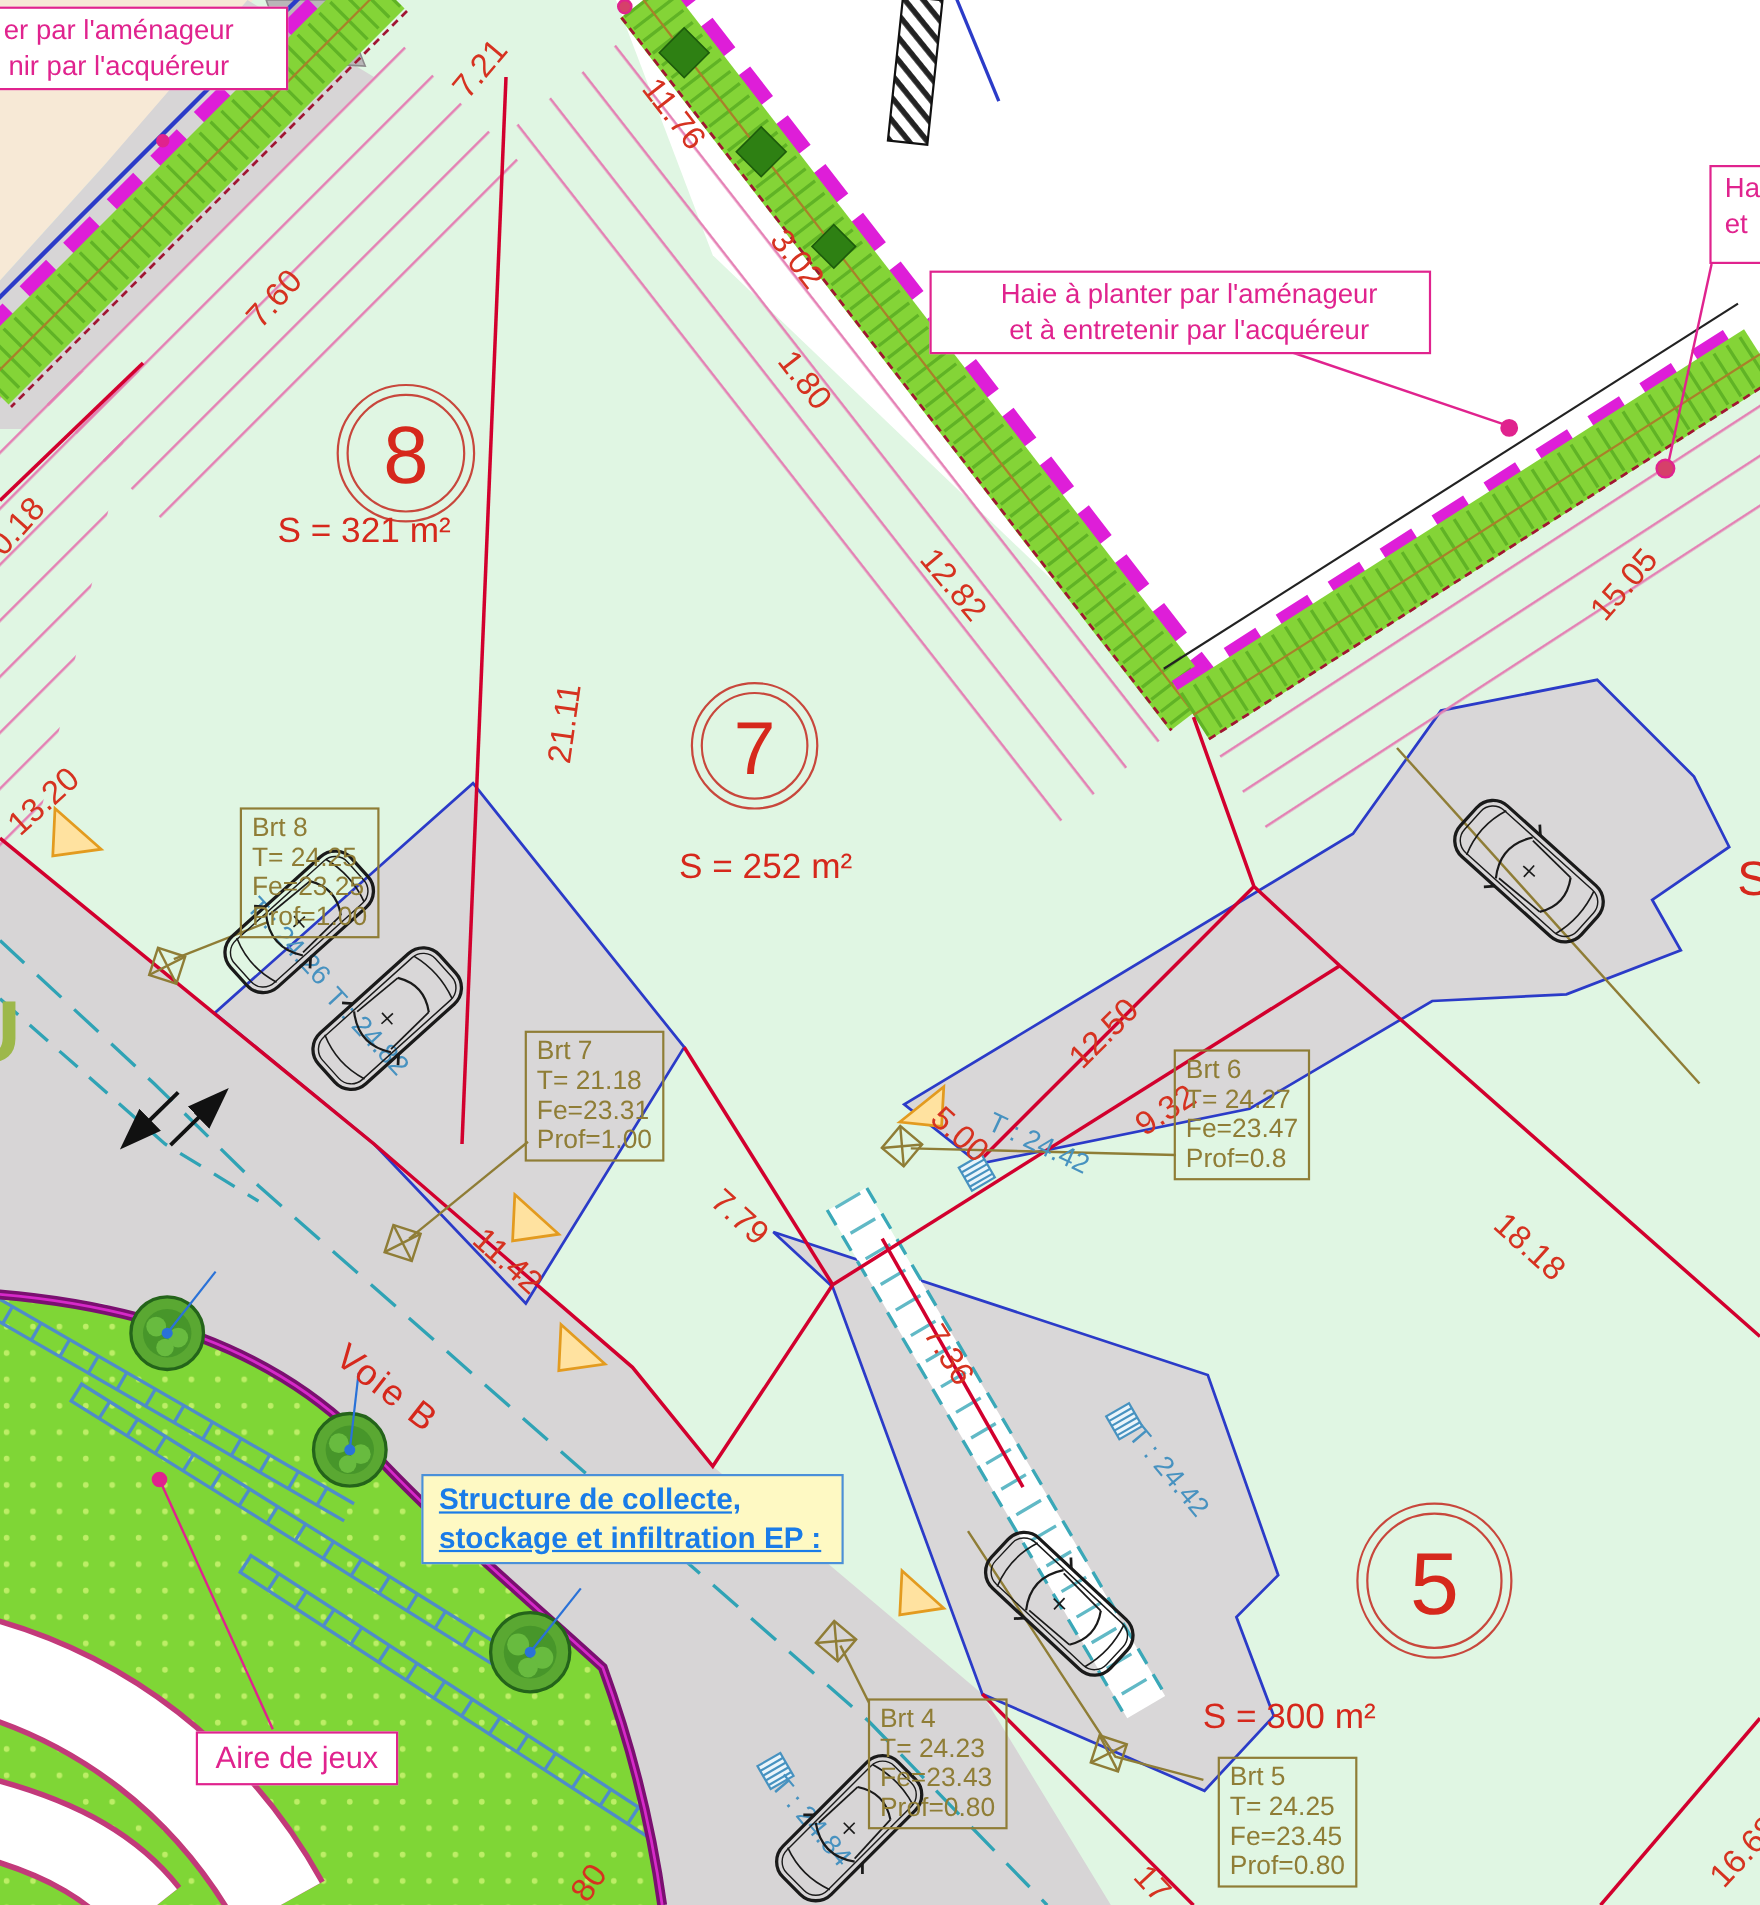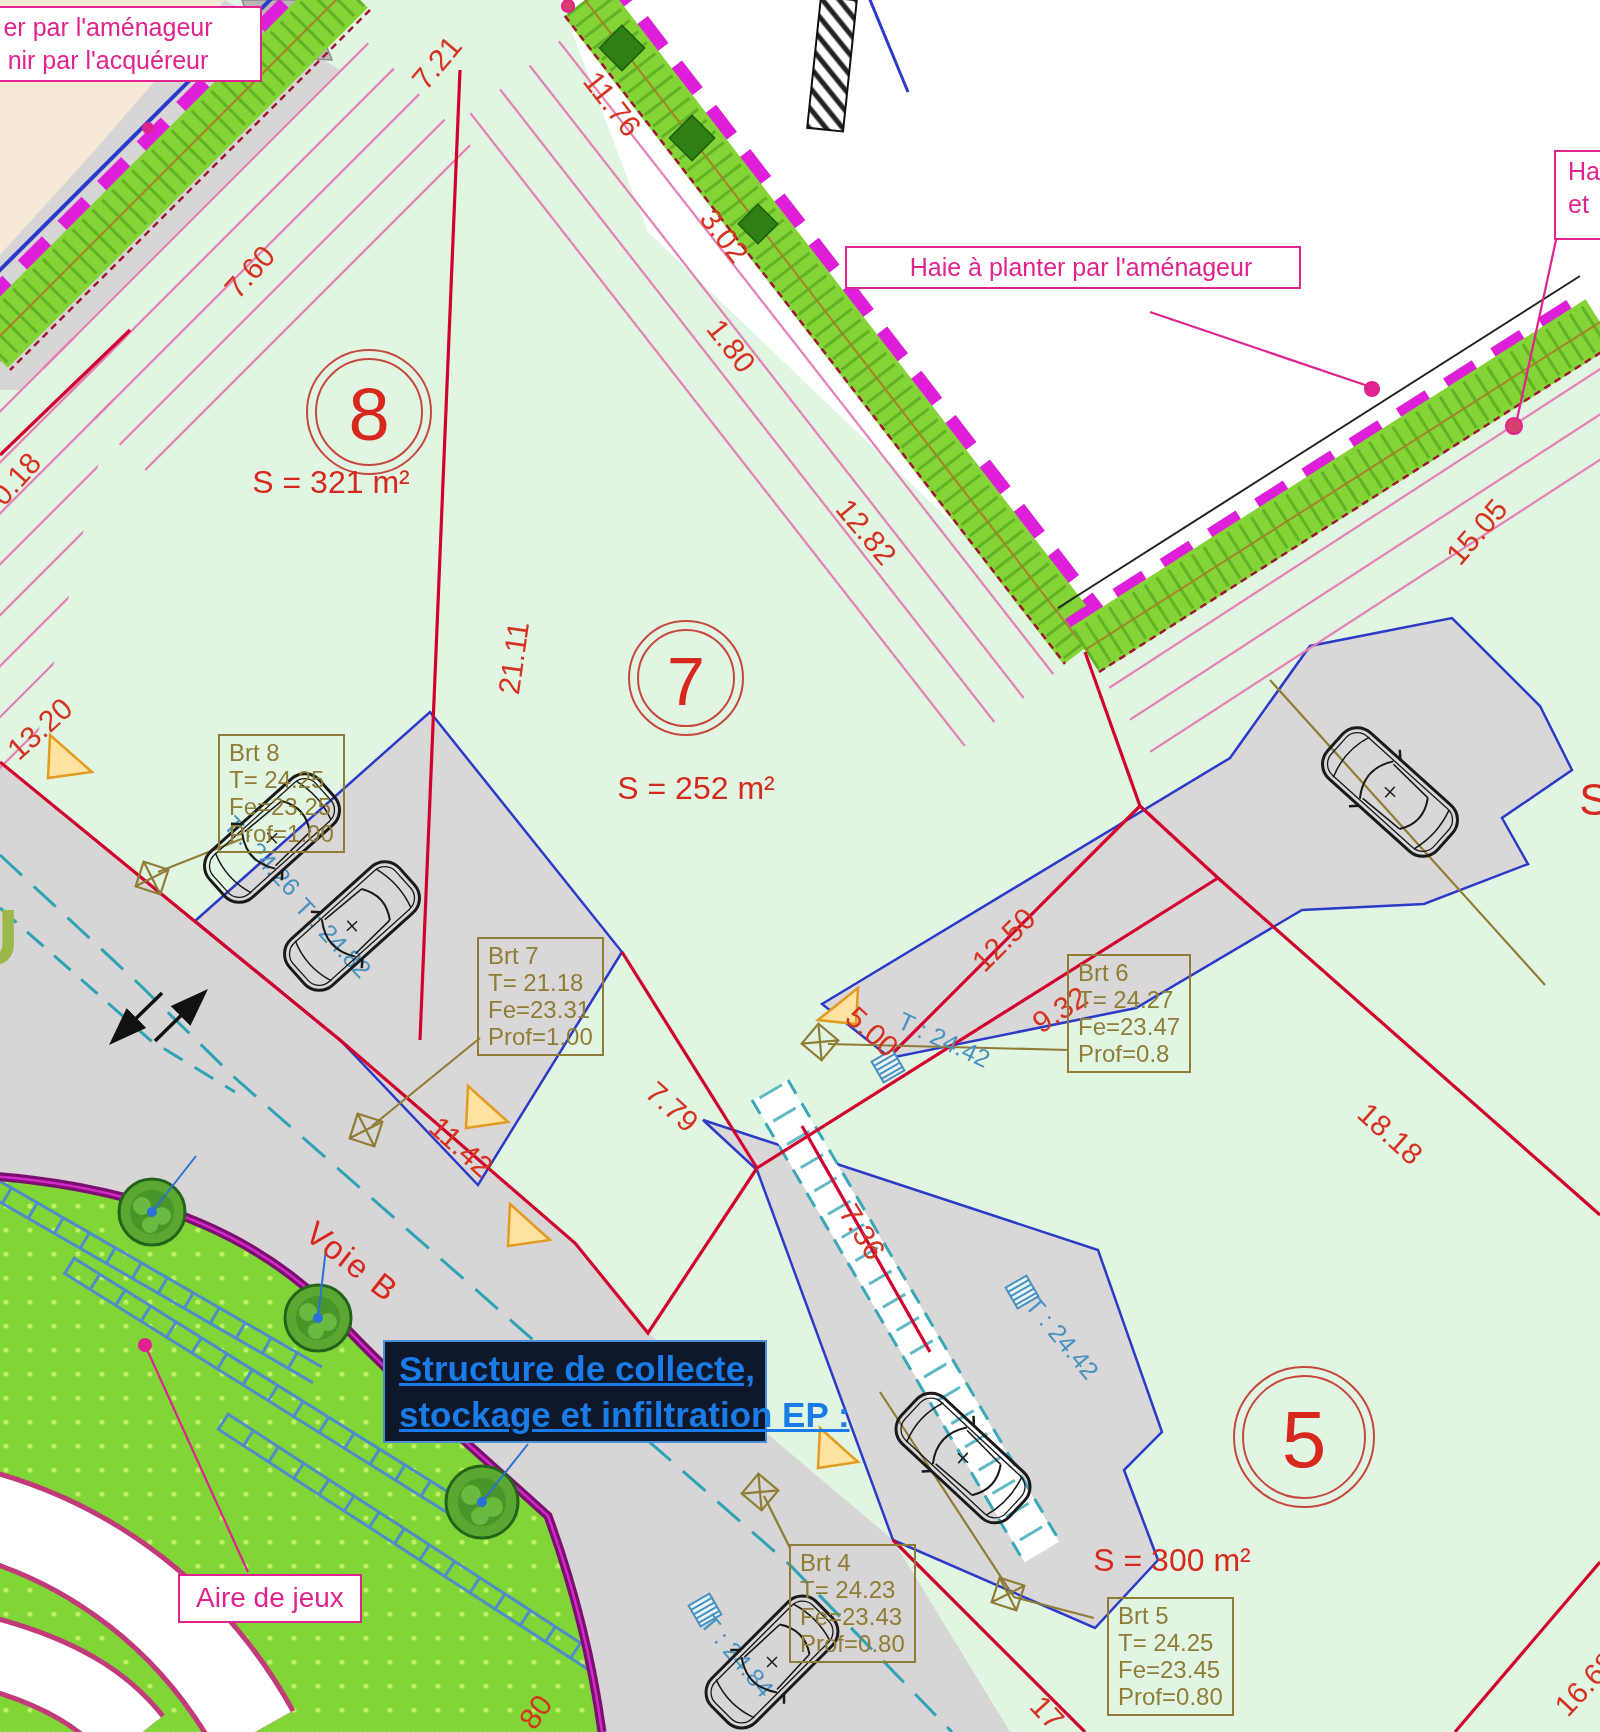--- a/index.html
+++ b/index.html
@@ -11,21 +11,21 @@
   .abs{position:absolute;white-space:nowrap;}
   .ctr{transform:translate(-50%,-50%);}
   .dim{color:#d63220;font-size:30px;font-weight:500;}
   .lvl{color:#4792c0;font-size:25px;font-weight:500;}
   .lotnum{color:#d6281c;font-weight:500;text-align:center;}
   .area{color:#d6281c;font-size:32px;font-weight:500;}
   .brt{border:2.5px solid #8f7d36;color:#8f7d36;font-size:24px;line-height:1.13;
        padding:3px 9px 4px 9px;background:transparent;}
   .note{background:#fff;border:2.5px solid #e0238e;color:#e0238e;font-size:25px;
         line-height:1.32;text-align:center;padding:3px 12px;}
-  .struct{background:#0f172a;border:2.5px solid #4a90d9;text-align:right;font-size:35px;
+  .struct{background:#fef9c3;border:2.5px solid #4a90d9;text-align:left;font-size:27px;
           line-height:1.3;padding:4px 14px;color:#4a93d8;}
   .struct .b{color:#1a7ce8;font-weight:bold;text-decoration:underline;}
   .voie{color:#d6281c;font-size:33px;letter-spacing:2px;font-weight:500;}
   .uletter{color:#9db84a;font-size:80px;font-weight:bold;}
   .spartial{color:#d6281c;font-size:44px;font-weight:500;}
 </style>
 </head>
 <body>
 
 <div class="stage">
@@ -388,20 +388,21 @@
     <div>Fe=23.45</div>
         <div>Prof=0.80</div>
   </div>
 
   <div class="abs note" style="left:-46px;top:6px;width:280px;">
     <div>er par l'aménageur</div>
         <div>nir par l'acquéreur</div>
   </div>
   <div class="abs note" style="left:845px;top:246px;width:412px;padding-left:28px;">
     <div>Haie à planter par l'aménageur</div>
+        <div>et à entretenir par l'acquéreur</div>
   </div>
   <div class="abs note" style="left:1554px;top:150px;width:90px;height:80px;text-align:left;">
     <div>Ha</div>
         <div>et</div>
   </div>
 
   <div class="abs struct" style="left:383px;top:1340px;width:352px;">
     <div class="b">Structure de collecte,</div>
     <div class="b">stockage et infiltration EP :</div>
   </div>

